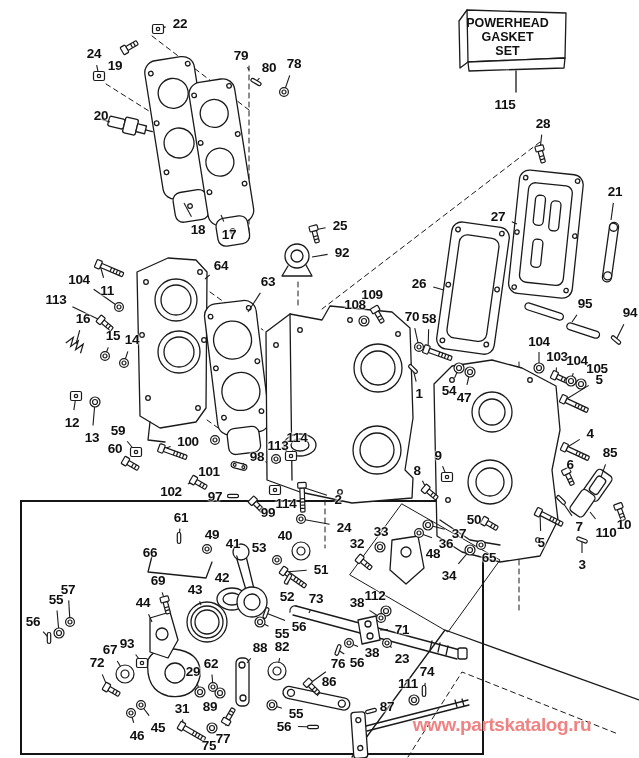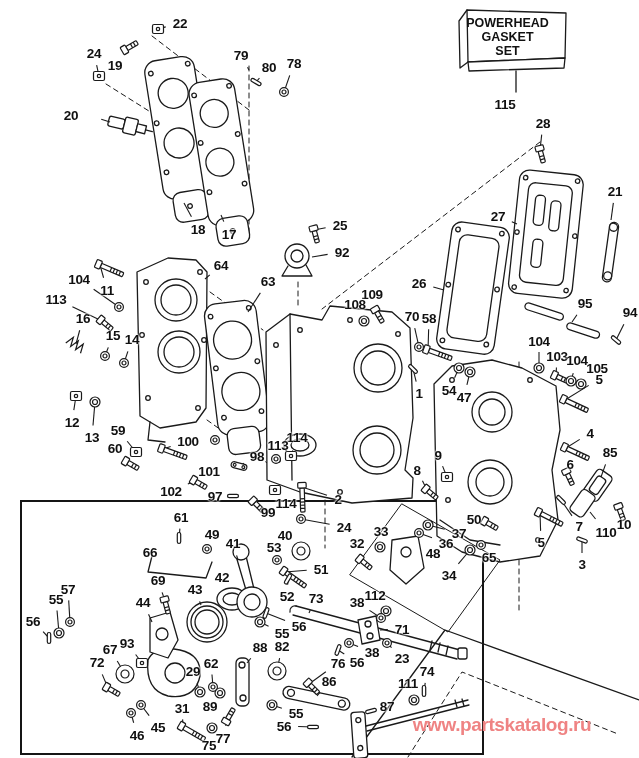--- a/index.html
+++ b/index.html
@@ -794,21 +794,21 @@
     <div>POWERHEAD</div>
     <div>GASKET</div>
     <div>SET</div>
   </div>
 
 
   <div class="wm" style="color: rgb(239, 131, 131);">www.partskatalog.ru</div>
 <div class="co" style="left: 180px; top: 23px;">22</div>
     <div class="co" style="left: 94px; top: 53px;">24</div>
     <div class="co" style="left: 115px; top: 65px;">19</div>
-    <div class="co" style="left: 71px; top: 115px; text-align: right;">20</div>
+    <div class="co" style="left: 101px; top: 115px; text-align: right;">20</div>
     <div class="co" style="left: 241px; top: 55px;">79</div>
     <div class="co" style="left: 269px; top: 67px;">80</div>
     <div class="co" style="left: 294px; top: 63px;">78</div>
     <div class="co" style="left: 198px; top: 229px;">18</div>
     <div class="co" style="left: 229px; top: 234px;">17</div>
     <div class="co" style="left: 505px; top: 104px;">115</div>
     <div class="co" style="left: 543px; top: 123px;">28</div>
     <div class="co" style="left: 498px; top: 216px;">27</div>
     <div class="co" style="left: 615px; top: 191px;">21</div>
     <div class="co" style="left: 419px; top: 283px;">26</div>
@@ -848,21 +848,21 @@
     <div class="co" style="left: 297px; top: 437px;">114</div>
     <div class="co" style="left: 278px; top: 445px;">113</div>
     <div class="co" style="left: 257px; top: 456px;">98</div>
     <div class="co" style="left: 171px; top: 491px;">102</div>
     <div class="co" style="left: 215px; top: 496px;">97</div>
     <div class="co" style="left: 268px; top: 512px;">99</div>
     <div class="co" style="left: 286px; top: 503px;">114</div>
     <div class="co" style="left: 338px; top: 499px;">2</div>
     <div class="co" style="left: 344px; top: 527px;">24</div>
     <div class="co" style="left: 285px; top: 535px;">40</div>
-    <div class="co" style="left: 274px; top: 547px; text-align: right;">53</div>
+    <div class="co" style="left: 259px; top: 547px; text-align: right;">53</div>
     <div class="co" style="left: 212px; top: 534px;">49</div>
     <div class="co" style="left: 233px; top: 543px;">41</div>
     <div class="co" style="left: 222px; top: 577px;">42</div>
     <div class="co" style="left: 195px; top: 589px;">43</div>
     <div class="co" style="left: 321px; top: 569px;">51</div>
     <div class="co" style="left: 287px; top: 596px;">52</div>
     <div class="co" style="left: 316px; top: 598px;">73</div>
     <div class="co" style="left: 181px; top: 517px;">61</div>
     <div class="co" style="left: 150px; top: 552px;">66</div>
     <div class="co" style="left: 158px; top: 580px;">69</div>

